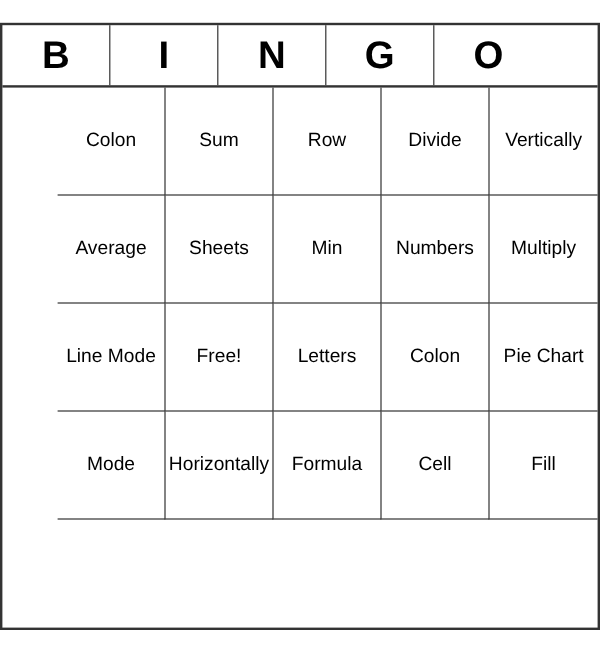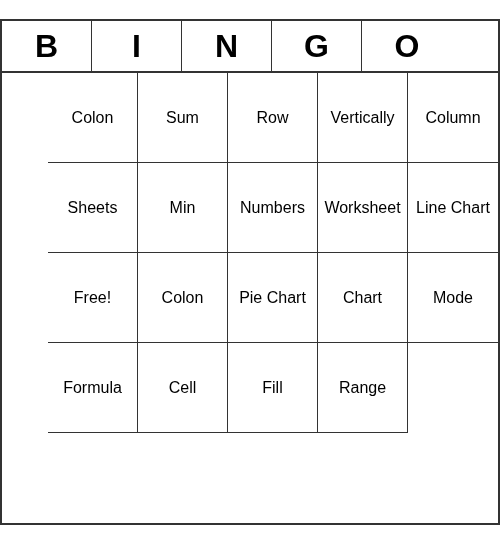--- a/index.html
+++ b/index.html
@@ -93,61 +93,64 @@
       <div class="bingo-cell">
         <span class="cell-text md">Colon</span>
       </div>
       <div class="bingo-cell">
         <span class="cell-text xl">Sum</span>
       </div>
       <div class="bingo-cell">
         <span class="cell-text xl">Row</span>
       </div>
       <div class="bingo-cell">
+        <span class="cell-text md">Divide</span>
+      </div>
+      <div class="bingo-cell">
         <span class="cell-text sm">Vertically</span>
       </div>
       <div class="bingo-cell">
-        <span class="cell-text md">Column</span>
+        <span class="cell-text md">Average</span>
       </div>
       <div class="bingo-cell">
         <span class="cell-text md">Sheets</span>
       </div>
       <div class="bingo-cell">
         <span class="cell-text xl">Min</span>
       </div>
       <div class="bingo-cell">
         <span class="cell-text sm">Numbers</span>
       </div>
       <div class="bingo-cell">
-        <span class="cell-text sm">Worksheet</span>
+        <span class="cell-text sm">Multiply</span>
       </div>
       <div class="bingo-cell">
-        <span class="cell-text lg">Line Chart</span>
+        <span class="cell-text lg">Line Mode</span>
       </div>
       <div class="bingo-cell">
         <span class="cell-text lg">Free!</span>
+      </div>
+      <div class="bingo-cell">
+        <span class="cell-text sm">Letters</span>
       </div>
       <div class="bingo-cell">
         <span class="cell-text lg">Colon</span>
       </div>
       <div class="bingo-cell">
         <span class="cell-text md">Pie Chart</span>
       </div>
       <div class="bingo-cell">
-        <span class="cell-text md">Chart</span>
+        <span class="cell-text md">Mode</span>
       </div>
       <div class="bingo-cell">
-        <span class="cell-text md">Mode</span>
+        <span class="cell-text xs">Horizontally</span>
       </div>
       <div class="bingo-cell">
         <span class="cell-text sm">Formula</span>
       </div>
       <div class="bingo-cell">
         <span class="cell-text lg">Cell</span>
       </div>
       <div class="bingo-cell">
         <span class="cell-text xl">Fill</span>
       </div>
-      <div class="bingo-cell">
-        <span class="cell-text md">Range</span>
-      </div>
     </div>
 </div>
 
 </body></html>

